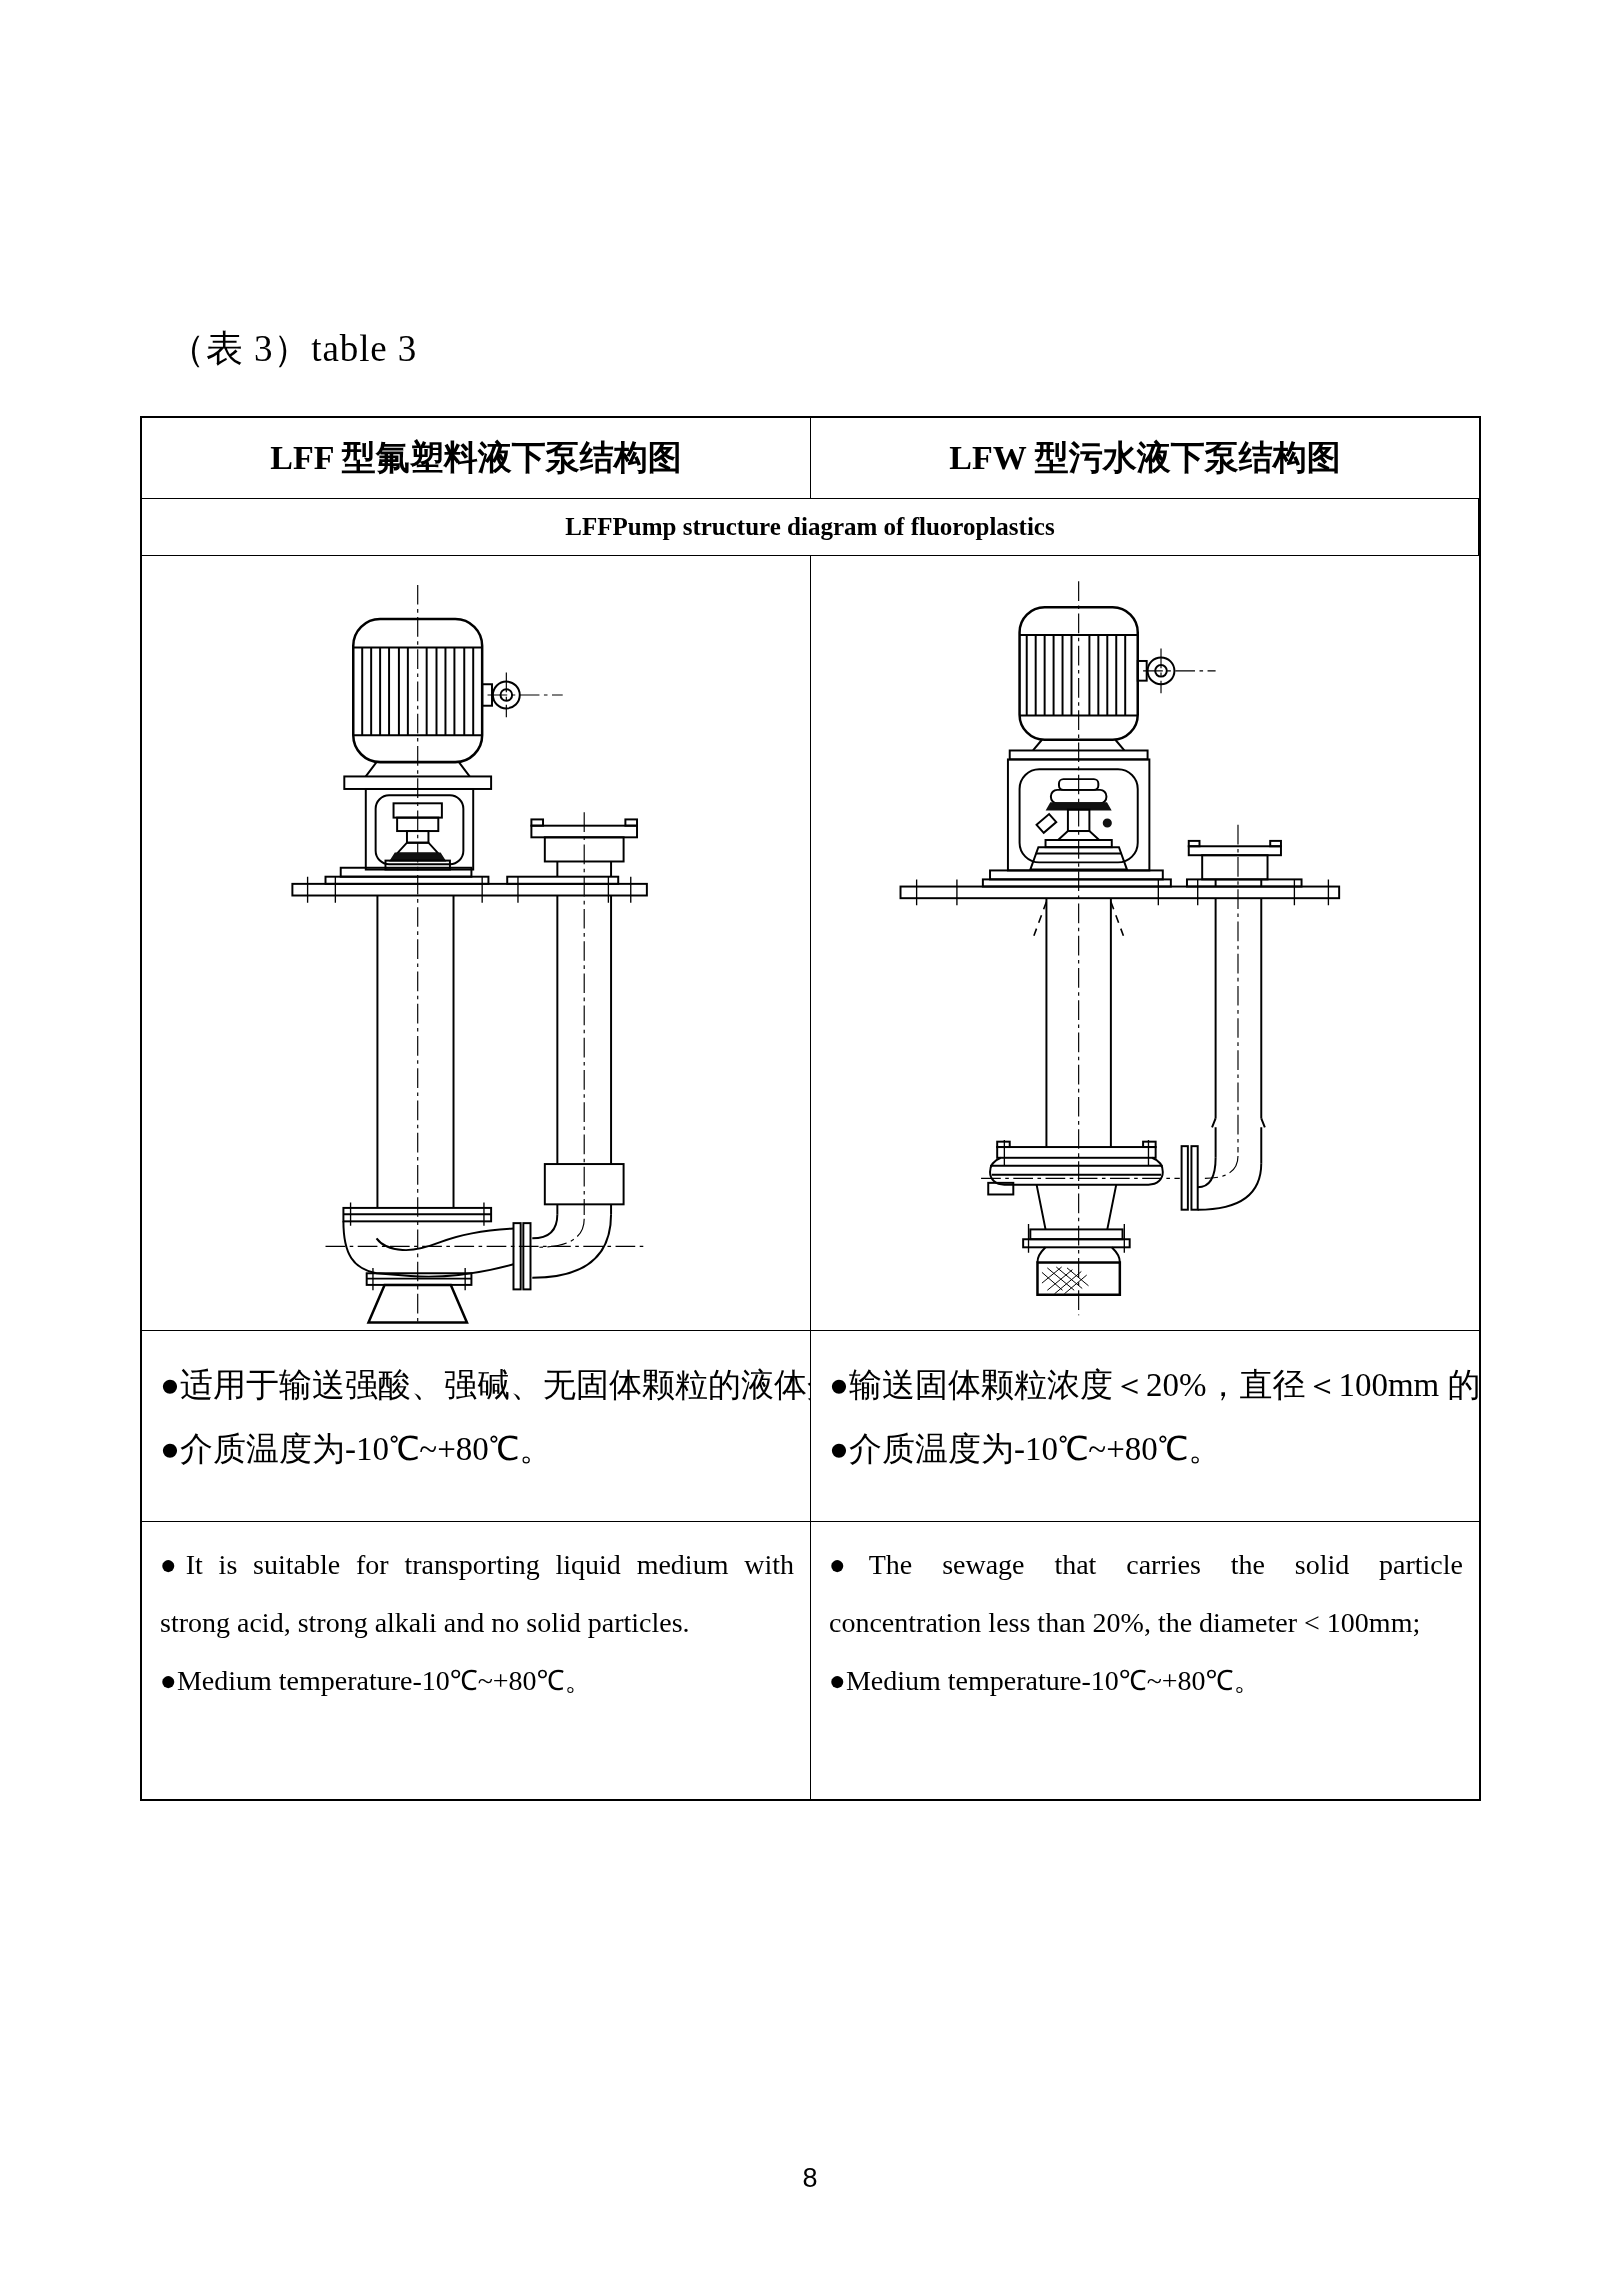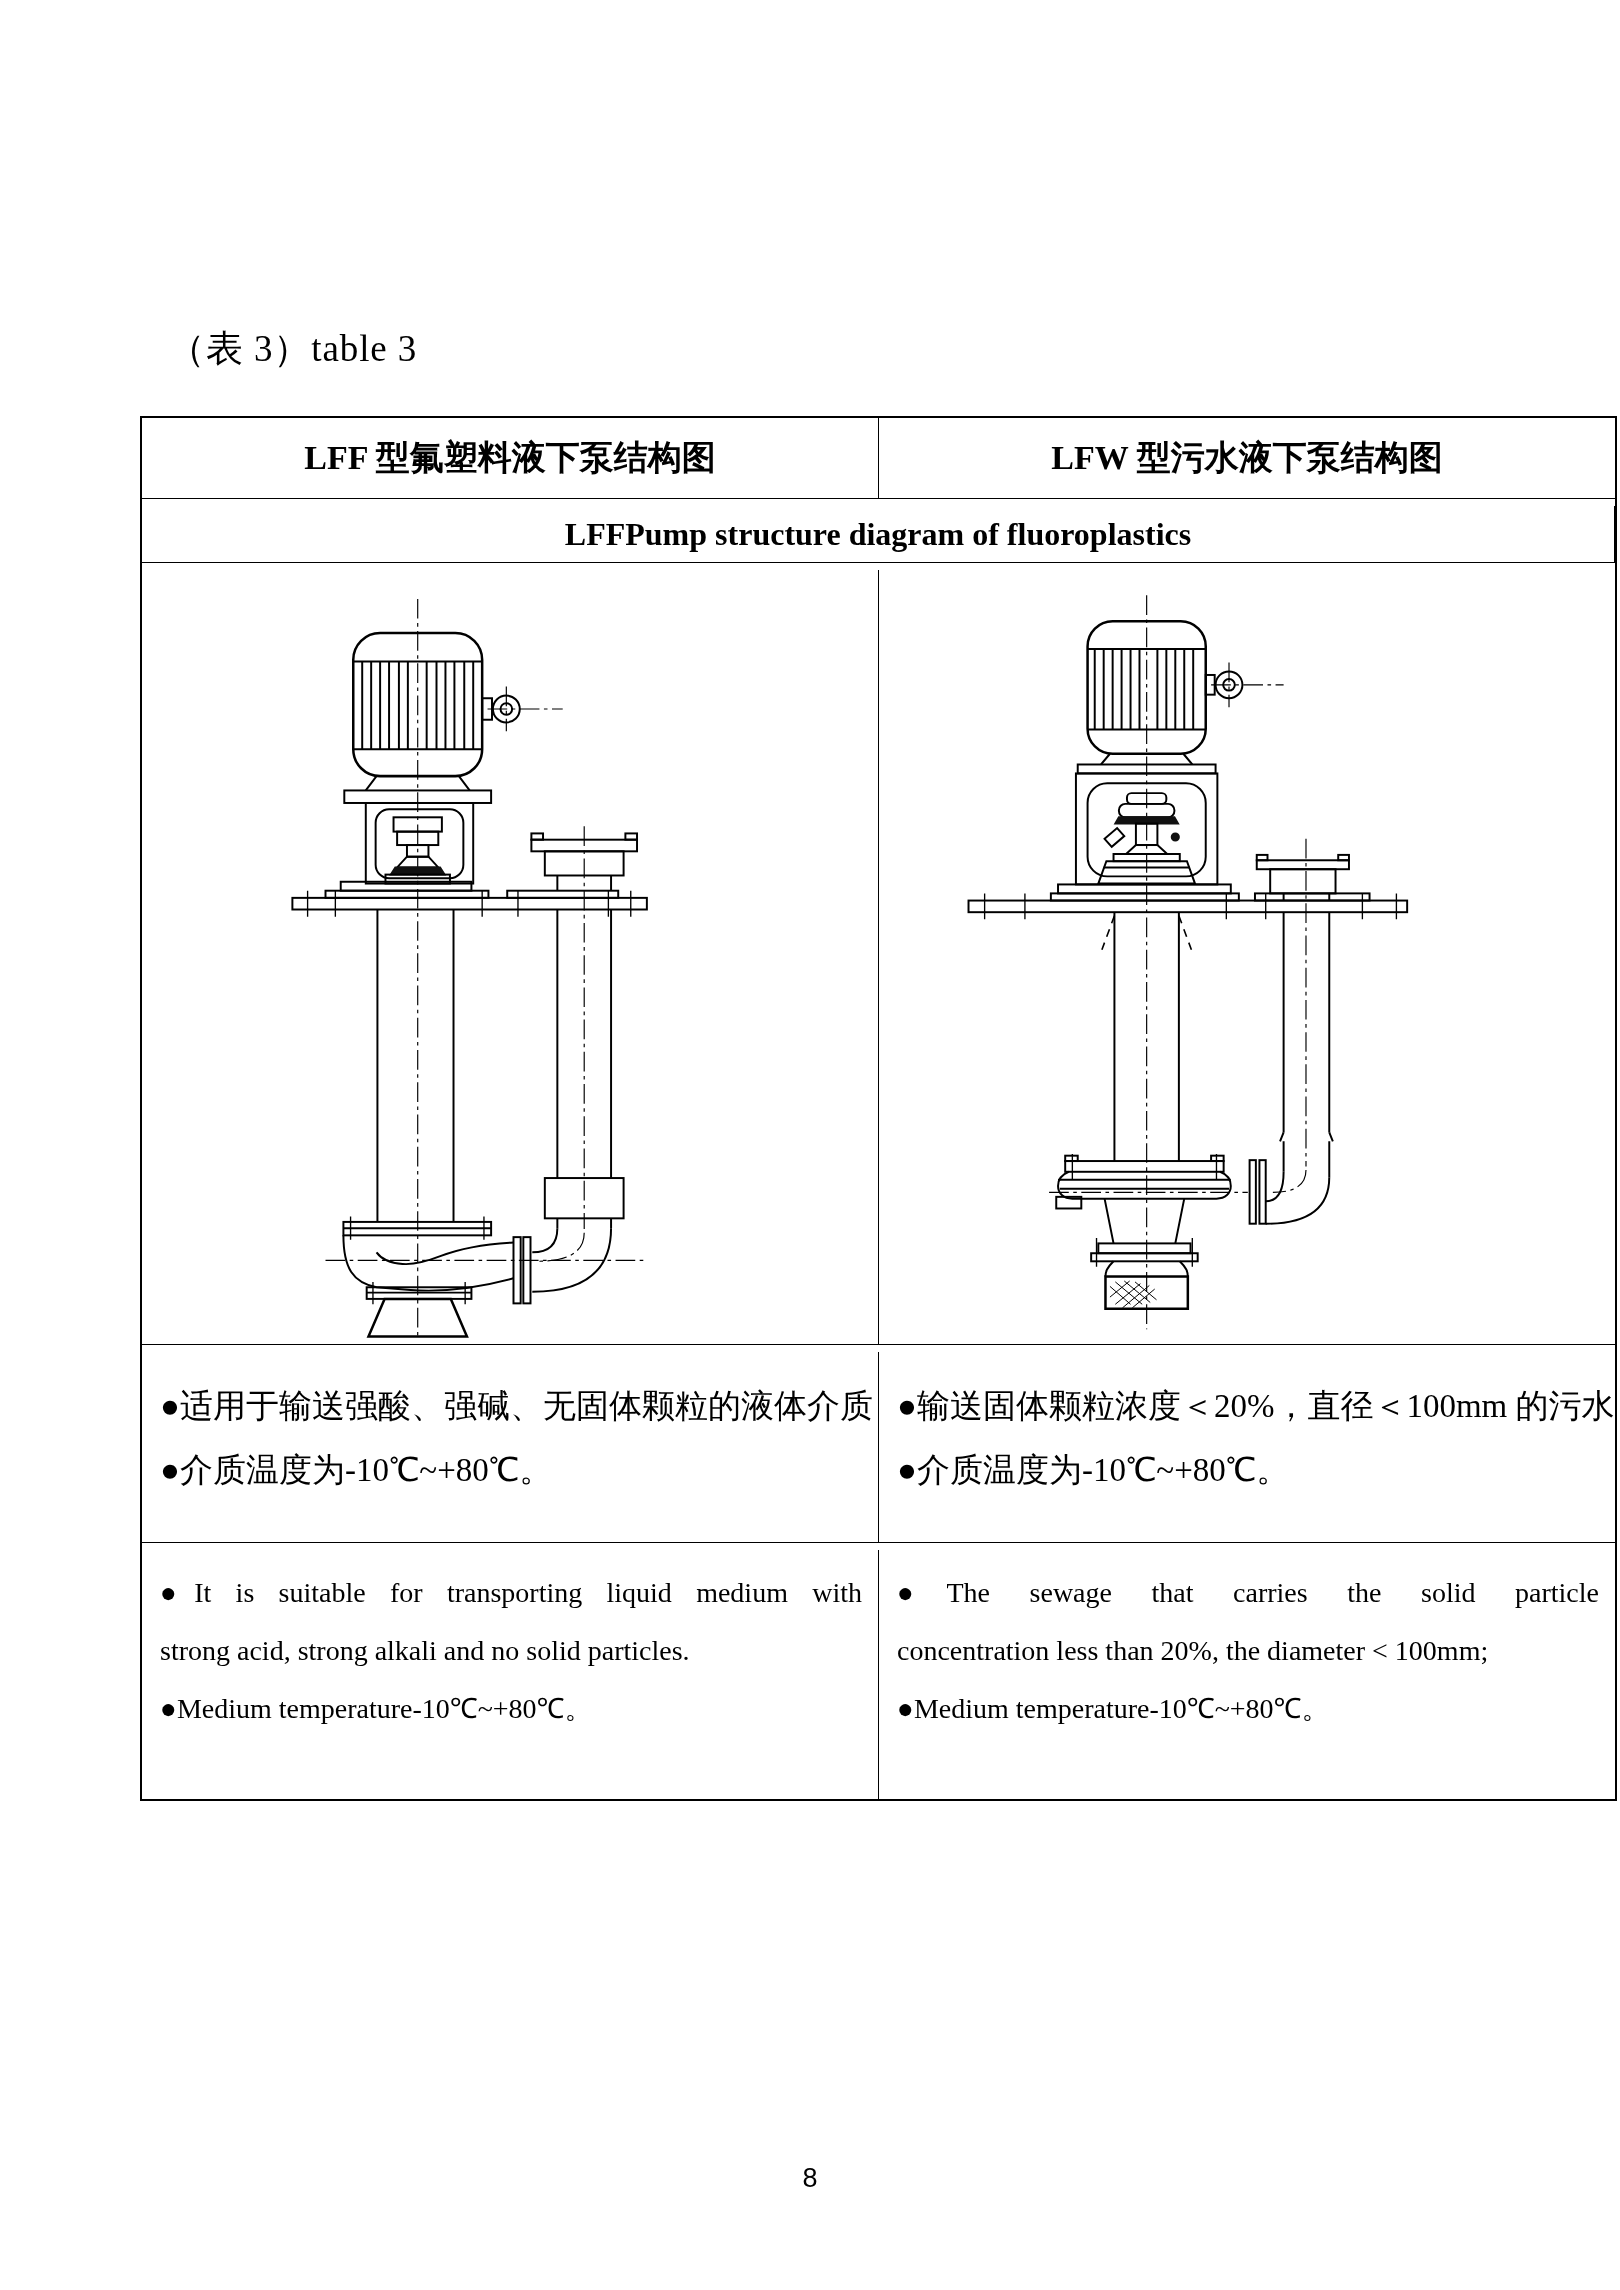--- a/index.html
+++ b/index.html
@@ -4,35 +4,34 @@
 <style>
   html,body{margin:0;padding:0;}
   body{
     width:1620px;height:2291px;position:relative;background:#ffffff;color:#000;
     font-family:"Liberation Serif", serif;
   }
   .doc-title{
     position:absolute;left:168px;top:296px;font-size:37px;letter-spacing:0.9px;margin-top:28px;
   }
   .pump-table{
-    position:absolute;left:140px;top:416px;width:1477px;height:1385px;
+    position:absolute;left:140px;top:416px;width:1341px;height:1385px;
     border:2.7px solid #000;box-sizing:border-box;display:flex;flex-direction:column;
     background:#fff;
-    gap:7px;
   }
   .trow{display:flex;flex-direction:row;border-bottom:1.8px solid #000;box-sizing:border-box;flex:0 0 auto;}
   .trow.last{border-bottom:none;flex:1 1 auto;}
   .tcell{flex:1 1 0;border-right:1.8px solid #000;box-sizing:border-box;overflow:hidden;position:relative;}
   .tcell.last{border-right:none;}
   .row-header-cn{height:81px;}
   .row-header-cn .tcell{display:flex;align-items:center;justify-content:center;
     font-weight:bold;font-size:34px;}
   .row-header-en{height:57px;}
   .row-header-en .tcell{display:flex;align-items:center;justify-content:center;
-    font-weight:bold;font-size:32px;}
+    font-weight:bold;font-size:25px;}
   .row-diagrams{height:775px;}
   .row-notes-cn{height:191px;}
   .row-notes-cn .tcell{padding:21.5px 14.3px 0 18px;font-size:33px;}
   .row-notes-cn .note-line{height:64px;line-height:64px;white-space:nowrap;}
   .row-notes-en .tcell{padding:14.3px 16px 0 18px;font-size:28px;}
   .row-notes-en .note-line{height:58px;line-height:58px;white-space:nowrap;}
   .row-notes-en .note-line.justify{white-space:normal;text-align:justify;text-align-last:justify;}
   .pg-num{
     position:absolute;left:0;top:2163px;width:1620px;text-align:center;
     font-family:"Liberation Sans", sans-serif;font-size:27px;

